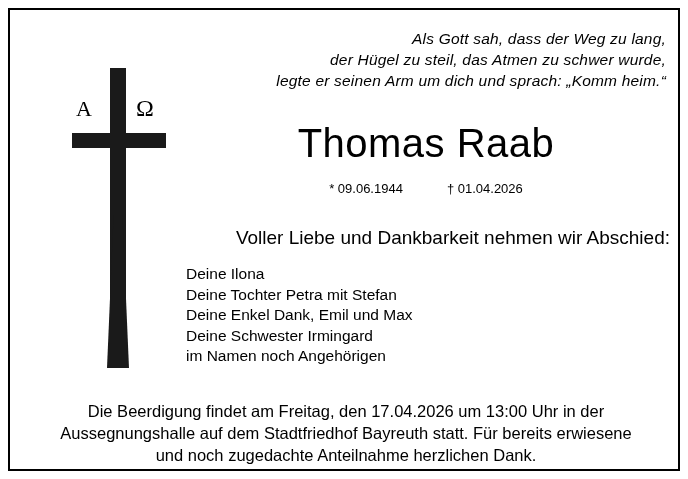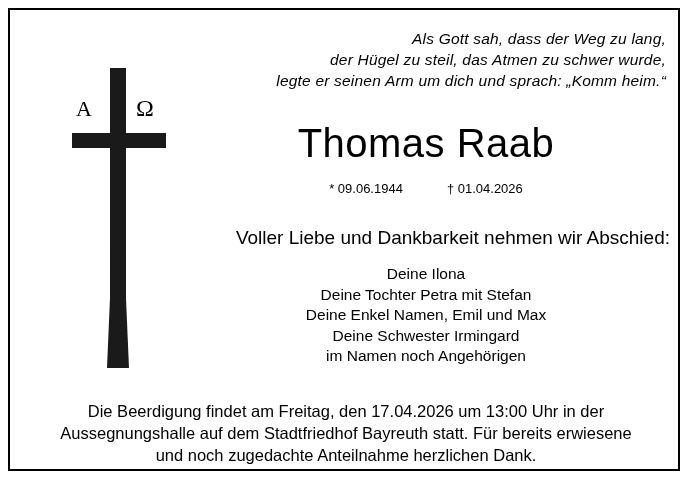--- a/index.html
+++ b/index.html
@@ -138,21 +138,21 @@
     font-size: 19px;
     line-height: 26px;
   }
 
   
   .family {
     position: absolute;
     left: 176px;
     top: 254px;
     width: 480px;
-    text-align: center;
+    text-align: left;
     font-size: 15.5px;
     line-height: 20.5px;
   }
 
   
   .footer {
     position: absolute;
     left: 36px;
     top: 390px;
     width: 600px;
@@ -186,21 +186,21 @@
 
       <div class="dates">
         <span class="birth">* 09.06.1944</span><span class="death">† 01.04.2026</span>
       </div>
 
       <div class="lead">Voller Liebe und Dankbarkeit nehmen wir Abschied:</div>
 
       <div class="family">
         <div>Deine Ilona</div>
         <div>Deine Tochter Petra mit Stefan</div>
-        <div>Deine Enkel Namen, Emil und Max</div>
+        <div>Deine Enkel Dank, Emil und Max</div>
         <div>Deine Schwester Irmingard</div>
         <div>im Namen noch Angehörigen</div>
       </div>
 
       <div class="footer">
         <div>Die Beerdigung findet am Freitag, den 17.04.2026 um 13:00 Uhr in der</div>
         <div>Aussegnungshalle auf dem Stadtfriedhof Bayreuth statt. Für bereits erwiesene</div>
         <div>und noch zugedachte Anteilnahme herzlichen Dank.</div>
       </div>
 

